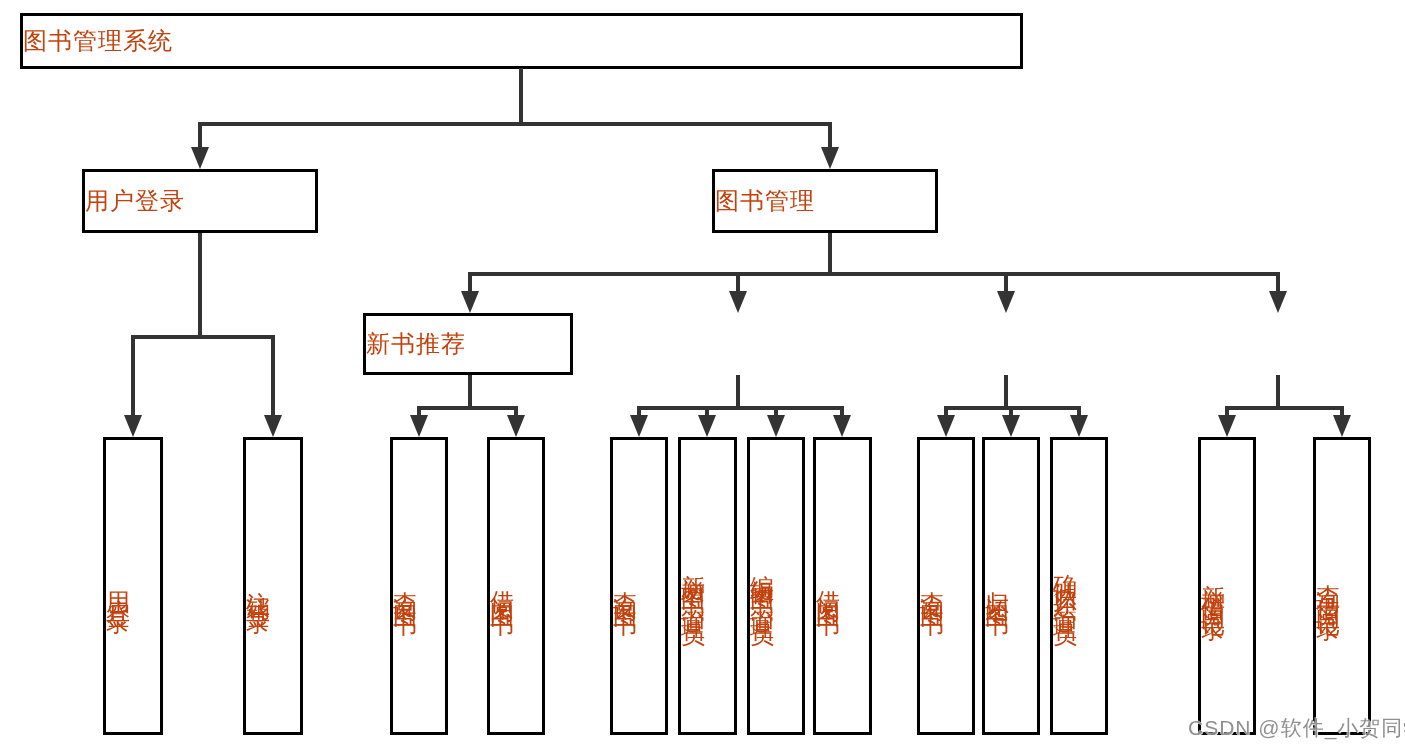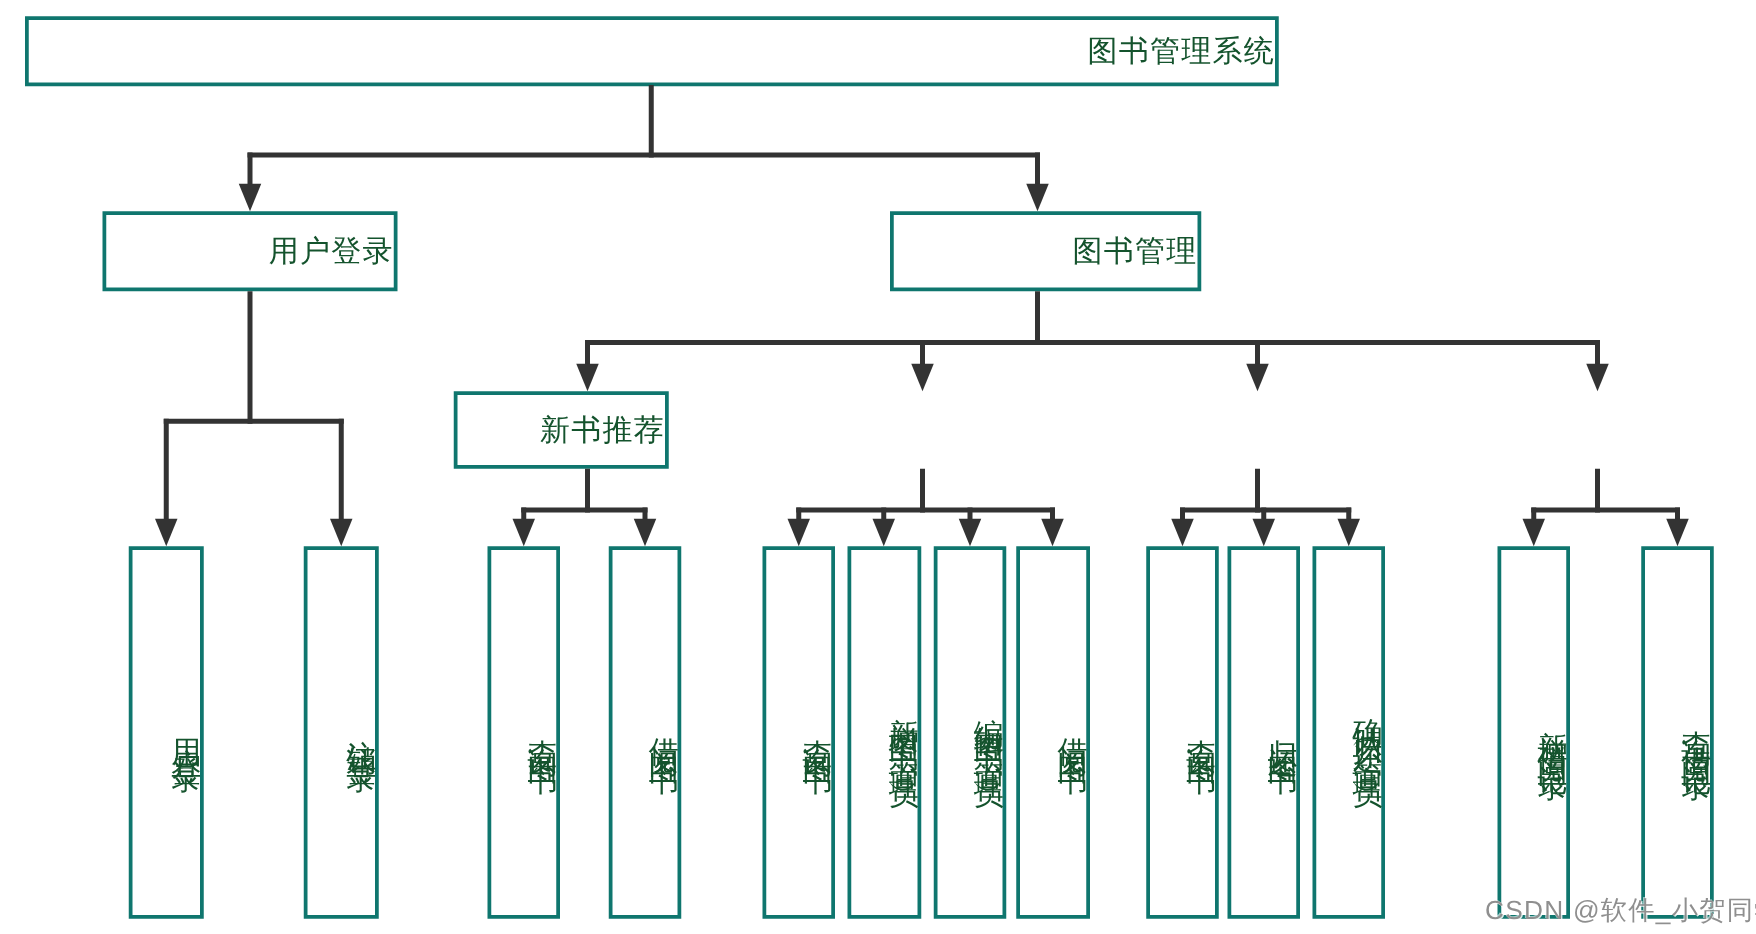--- a/index.html
+++ b/index.html
@@ -6,26 +6,26 @@
   #canvas{
     position:relative;
     width:1405px;height:747px;
     background:#ffffff;
     font-family:"Liberation Sans",sans-serif;
     overflow:hidden;
   }
   .box{
     position:absolute;
     box-sizing:border-box;
-    border:3px solid #0f766e;
+    border:3px solid #000000;
     background:#ffffff;
     display:flex;
     align-items:center;
-    justify-content:flex-end;
-    color:#14532d;
+    justify-content:flex-start;
+    color:#c2410c;
     font-size:24px;
     letter-spacing:1px;
     text-align:center;
   }
   .vbox span{
     writing-mode:vertical-rl;
     text-orientation:mixed;
     letter-spacing:7px;
     font-size:24px;
     line-height:1;
@@ -59,25 +59,25 @@
 <div id="canvas">
 
   <div class="box" style="left:20px;top:13px;width:1003px;height:56px;">
     <span>图书管理系统</span>
   </div>
 
   <div class="box" style="left:82px;top:169px;width:236px;height:64px;">
     <span>用户登录</span>
   </div>
 
-  <div class="box" style="left:712px;top:169px;width:249px;height:64px;">
+  <div class="box" style="left:712px;top:169px;width:226px;height:64px;">
     <span>图书管理</span>
   </div>
 
-  <div class="box" style="left:363px;top:313px;width:172px;height:62px;">
+  <div class="box" style="left:363px;top:313px;width:210px;height:62px;">
     <span>新书推荐</span>
   </div>
 
 
 
 
   <div class="box vbox" style="left:103px;top:437px;width:60px;height:298px;">
     <span>用户登录</span>
   </div>
   <div class="box vbox" style="left:243px;top:437px;width:60px;height:298px;">

